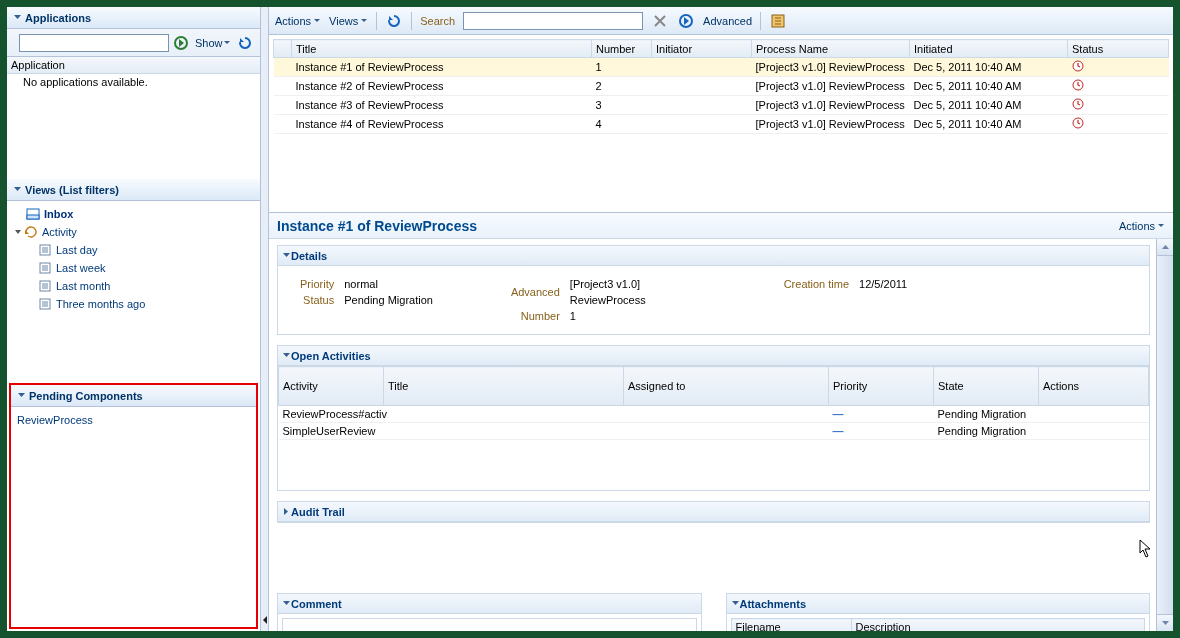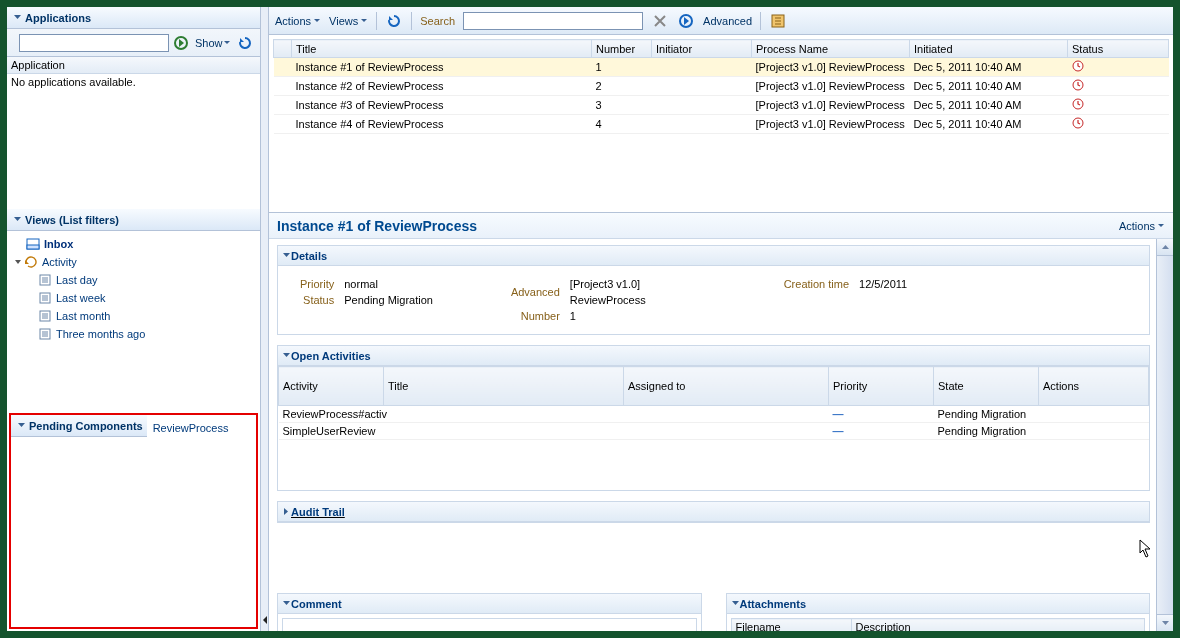--- a/index.html
+++ b/index.html
@@ -13,31 +13,31 @@
   .panel-header { background:linear-gradient(#f7fbff,#dbe8f7); border-bottom:1px solid #b3c2d8; height:22px; display:flex; align-items:center; padding:0 4px; color:#003366; font-weight:bold; }
   .panel-header .chev { width:12px; height:12px; margin-right:2px; display:inline-flex; align-items:center; justify-content:center; }
   .chev svg, .disclose svg { display:block; }
 
   .app-search-row { height:28px; display:flex; align-items:center; padding:2px 12px; gap:4px; background:linear-gradient(#f2f6fb,#e7eff8); border-bottom:1px solid #b3c2d8; }
   .app-search-row input { flex:1; height:18px; border:1px solid #7b93b3; background:#fff; padding:0 3px; }
   .icon-btn { width:18px; height:18px; display:inline-flex; align-items:center; justify-content:center; cursor:pointer; }
   .show-drop { color:#003366; display:flex; align-items:center; cursor:pointer; padding:0 2px; }
 
   .app-list-header { background:linear-gradient(#f5f8fc,#e3ecf6); border-bottom:1px solid #cbd8e8; padding:2px 4px; color:#000; }
-  .app-empty { padding:2px 4px; color:#000; background:#fff; flex:0 0 auto; }
+  .app-empty { padding:2px 16px; color:#000; background:#fff; flex:0 0 auto; }
   .left-fill { flex:1; }
 
   .views-body { padding:4px 6px 8px 6px; background:#fff; flex:0 0 auto; min-height:180px; }
   .tree-row { display:flex; align-items:center; height:18px; color:#003a7b; cursor:pointer; }
   .tree-row.selected-strong { font-weight:bold; color:#00307a; }
   .tree-indent { width:12px; }
   .tree-icon { width:16px; height:16px; margin-right:3px; display:inline-flex; align-items:center; justify-content:center; }
   .disclose { width:10px; display:inline-flex; align-items:center; justify-content:center; }
 
-  .pending-wrap { border:2px solid #e40000; margin:2px; height:216px; display:flex; flex-direction:row; }
+  .pending-wrap { border:2px solid #e40000; margin:2px; height:246px; display:flex; flex-direction:column; }
   .pending-body { padding:4px 6px; color:#003a7b; }
 
   
   .gutter { width:8px; background:#e8eef7; border-right:1px solid #b3c2d8; display:flex; align-items:flex-end; justify-content:center; padding-bottom:6px; }
   .gutter svg{display:block;}
 
   
   .right { flex:1; display:flex; flex-direction:column; min-width:0; }
 
   .toolbar { height:28px; background:linear-gradient(#f6faff,#dde9f6); border-bottom:1px solid #b3c2d8; display:flex; align-items:center; padding:0 6px; gap:8px; }
@@ -478,21 +478,21 @@
                     <td><span class="dash">—</span></td>
                     <td>Pending Migration</td>
                     <td></td>
                   </tr>
                 </tbody>
             </table>
             <div style="height:50px;"></div>
           </div>
         </div>
 
-        <div class="section" style="min-height:22px;text-decoration:underline;">
+        <div class="section" style="min-height:22px;">
           <div class="section-hd">
             <span class="chev">
                 <svg width="9" height="9">
                   <path d="M2 1 L6 4.5 L2 8 Z" fill="#365f91"></path>
                 </svg>
               </span>
             <span>Audit Trail</span>
           </div>
         </div>
 

